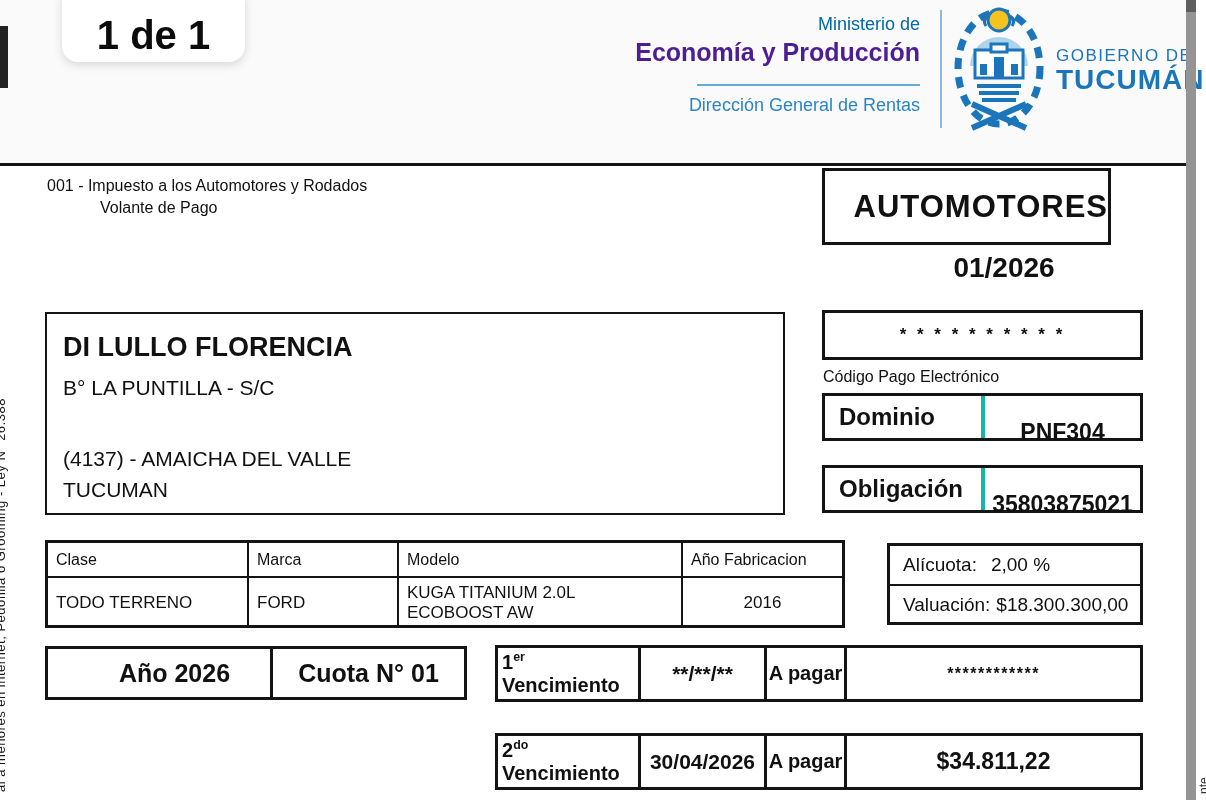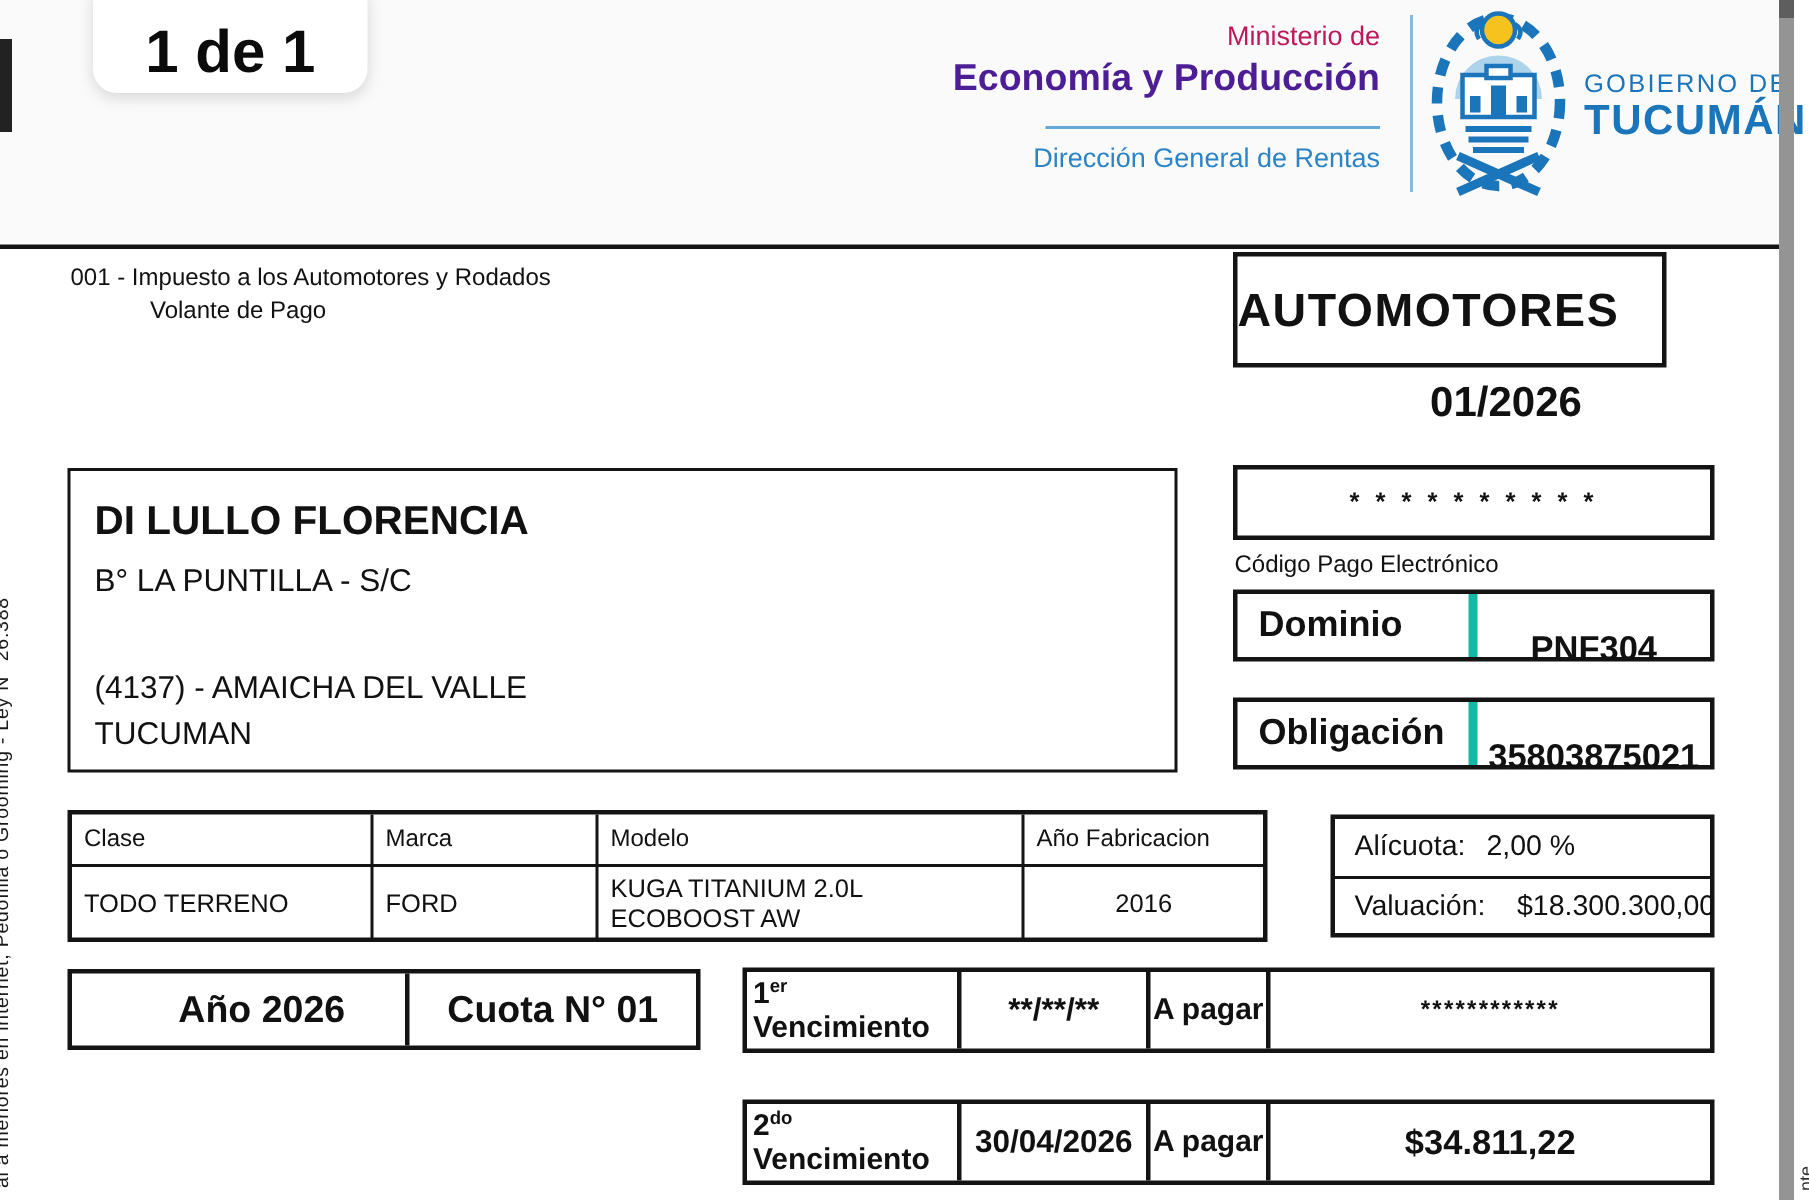--- a/index.html
+++ b/index.html
@@ -14,65 +14,65 @@
   .top-band{left:0;top:0;width:1186px;height:163px;background:#fafafa;}
   .edge-mark{left:0;top:26px;width:8px;height:62px;background:#222;}
   
   .page-badge{
     left:62px;top:-14px;width:183px;height:76px;background:#fff;
     border-radius:16px;box-shadow:0 3px 10px rgba(0,0,0,.14);
     display:flex;align-items:flex-end;justify-content:center;
     font-size:40px;font-weight:700;color:#0b0b0b;padding-bottom:4px;box-sizing:border-box;
   }
   
-  .min-top{left:640px;top:14px;width:280px;text-align:right;font-size:18px;color:#be185d;}
+  .min-top{left:640px;top:14px;width:280px;text-align:right;font-size:18px;color:#0369a1;}
   .min-main{left:520px;top:38px;width:400px;text-align:right;font-size:25px;font-weight:700;color:#4c1d95;}
   .min-rule{left:697px;top:84px;width:223px;height:2px;background:#66aad9;}
   .min-sub{left:620px;top:95px;width:300px;text-align:right;font-size:18px;color:#2b84c6;}
   .hdr-divider{left:940px;top:10px;width:2px;height:118px;background:#8fb8d8;}
   .logo-wrap{left:952px;top:4px;width:94px;height:130px;}
   .gov-text{left:1056px;top:46px;width:220px;white-space:nowrap;}
   .gov-l1{font-size:17px;color:#1b75bb;letter-spacing:1.5px;}
   .gov-l2{font-size:28px;font-weight:700;color:#1b75bb;letter-spacing:1px;margin-top:-2px;}
   
   .top-rule{left:0;top:163px;width:1186px;height:3px;background:#141414;}
   .concept1{left:47px;top:177px;font-size:16px;}
   .concept2{left:100px;top:199px;font-size:16px;}
   .box{border:3px solid #141414;background:#fff;box-sizing:border-box;}
-  .automotores-box{left:822px;top:168px;width:289px;height:77px;display:flex;align-items:center;justify-content:flex-start;font-size:31px;font-weight:700;letter-spacing:1px;}
+  .automotores-box{left:822px;top:168px;width:289px;height:77px;display:flex;align-items:center;justify-content:flex-end;font-size:31px;font-weight:700;letter-spacing:1px;}
   .period{left:822px;top:252px;width:364px;text-align:center;font-size:28px;font-weight:700;}
   .taxpayer-box{left:45px;top:312px;width:740px;height:203px;border-width:2.5px;}
   .tp-name{left:63px;top:332px;font-size:27px;font-weight:700;}
   .tp-addr{left:63px;top:376px;font-size:21px;}
   .tp-city{left:63px;top:447px;font-size:21px;}
   .tp-prov{left:63px;top:478px;font-size:21px;}
   .ast-box{left:822px;top:310px;width:321px;height:50px;display:flex;align-items:center;justify-content:center;font-size:17px;font-weight:700;letter-spacing:3px;}
   .cpe-label{left:823px;top:368px;font-size:16px;}
   .kv-box{left:822px;width:321px;height:48px;display:flex;}
-  .kv-box .k{width:160px;border-right:6px solid #14b8a6;display:flex;align-items:center;padding-left:14px;font-weight:700;font-size:24px;box-sizing:border-box;}
+  .kv-box .k{width:160px;border-right:4px solid #14b8a6;display:flex;align-items:center;padding-left:14px;font-weight:700;font-size:24px;box-sizing:border-box;}
   .kv-box .v{flex:1;display:flex;align-items:center;justify-content:center;font-weight:700;font-size:23px;margin-top:31px;}
   .dominio-box{top:393px;}
   .obligacion-box{top:465px;}
   
   .veh-table{left:45px;top:540px;width:800px;height:88px;}
   .veh-row{display:flex;height:33px;border-bottom:2.5px solid #141414;}
   .veh-row2{display:flex;height:49px;}
   .vc{border-right:2.5px solid #141414;box-sizing:border-box;display:flex;align-items:center;padding-left:8px;font-size:16px;}
   .vc:last-child{border-right:none;}
   .c1{width:201px;}.c2{width:150px;}.c3{width:284px;}.c4{width:159px;}
   .veh-row2 .vc{font-size:17px;}
   .vc.center{justify-content:center;padding-left:0;}
   .model-cell{line-height:1.15;}
   .model-text{width:190px;}
   
   .ali-box{left:887px;top:543px;width:256px;height:82px;}
   .ali-row{height:38px;display:flex;align-items:center;padding-left:13px;font-size:19px;border-bottom:2.5px solid #141414;}
   .ali-row:last-child{border-bottom:none;height:38.5px;}
   .ali-row .lab{margin-right:14px;}
-  .ali-row2 .lab{margin-right:21px;}
+  .ali-row2 .lab{margin-right:6px;}
   
   .cuota-box{left:45px;top:646px;width:422px;height:54px;display:flex;}
   .cuota-box .cell{flex:1;display:flex;align-items:center;justify-content:center;font-size:25px;font-weight:700;}
   .cuota-box .cell:first-child{border-right:3px solid #141414;margin-left:31px;}
   
   .due-row{left:495px;width:648px;height:57px;display:flex;}
   .due1{top:645px;}
   .due2{top:733px;}
   .due-row .d{border-right:3px solid #141414;box-sizing:border-box;display:flex;align-items:center;font-weight:700;}
   .due-row .d:last-child{border-right:none;}

